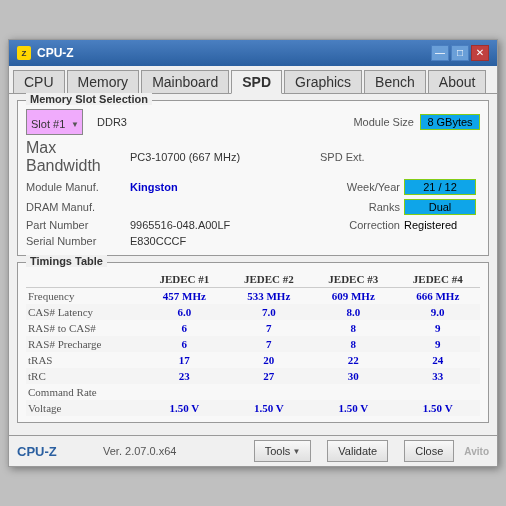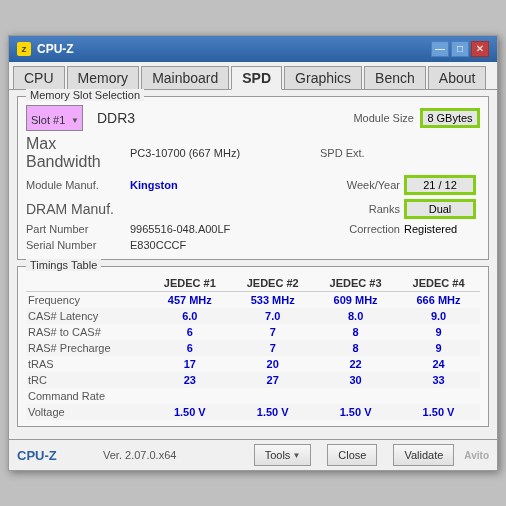--- a/index.html
+++ b/index.html
@@ -107,44 +107,45 @@
       position: relative;
       background: #f8f8f8;
     }
     .group-box-title {
       position: absolute;
       top: -8px;
       left: 8px;
       background: #f0f0f0;
       padding: 0 4px;
       font-size: 11px;
-      font-weight: normal;
+      font-weight: bold;
       color: #333;
     }
     .slot-type {
-      font-size: 14px;
+      font-size: 11px;
       color: #333;
       margin-left: 4px;
       text-align: right;
     }
 
     .info-value-box {
-      border: 3px solid #84cc16;
-      background: #e5e5e5;
+      border: 1px solid #84cc16;
+      background: #0ea5e9;
       padding: 1px 4px;
       font-size: 11px;
       min-width: 60px;
       text-align: center;
     }
 
     
     .timings-table {
       width: 100%;
       border-collapse: collapse;
       margin-top: 4px;
+      font-family: Liberation Serif, serif;
     }
     .timings-table th {
       font-size: 11px;
       font-weight: bold;
       color: #333;
       text-align: center;
       padding: 2px 4px;
       border-bottom: 1px solid #ccc;
     }
     .timings-table th.row-header {
@@ -311,21 +312,21 @@
         </tr>
         <tr>
           <td style="color:#555;font-size:11px;padding:2px 0;">Module Manuf.</td>
           <td style="font-size:11px;color:#0000cc;font-weight:bold;padding:2px 0;">Kingston</td>
           <td style="color:#555;font-size:11px;padding:2px 0;text-align:right;">Week/Year</td>
           <td style="font-size:11px;padding:2px 4px;">
             <div class="info-value-box">21 / 12</div>
           </td>
         </tr>
         <tr>
-          <td style="color:#555;font-size:14px;padding:2px 0;">DRAM Manuf.</td>
+          <td style="color:#555;font-size:11px;padding:2px 0;">DRAM Manuf.</td>
           <td style="font-size:11px;color:#333;padding:2px 0;"></td>
           <td style="color:#555;font-size:11px;padding:2px 0;text-align:right;">Ranks</td>
           <td style="font-size:11px;padding:2px 4px;">
             <div class="info-value-box">Dual</div>
           </td>
         </tr>
         <tr>
           <td style="color:#555;font-size:11px;padding:2px 0;">Part Number</td>
           <td style="font-size:11px;color:#333;padding:2px 0;">9965516-048.A00LF</td>
           <td style="color:#555;font-size:11px;padding:2px 0;text-align:right;">Correction</td>
@@ -418,18 +419,18 @@
 
   <div class="status-bar">
     <span class="status-brand">CPU-Z</span>
     <span class="status-version">Ver. 2.07.0.x64</span>
     <div style="flex:1"></div>
     <div class="status-buttons">
       <div class="win-btn">
         <span>Tools</span>
         <span class="dropdown-arrow">▼</span>
       </div>
+      <div class="win-btn">Validate</div>
       <div class="win-btn">Close</div>
-      <div class="win-btn">Validate</div>
     </div>
     <span class="watermark">Avito</span>
   </div>
 </div>
 
 </body></html>

